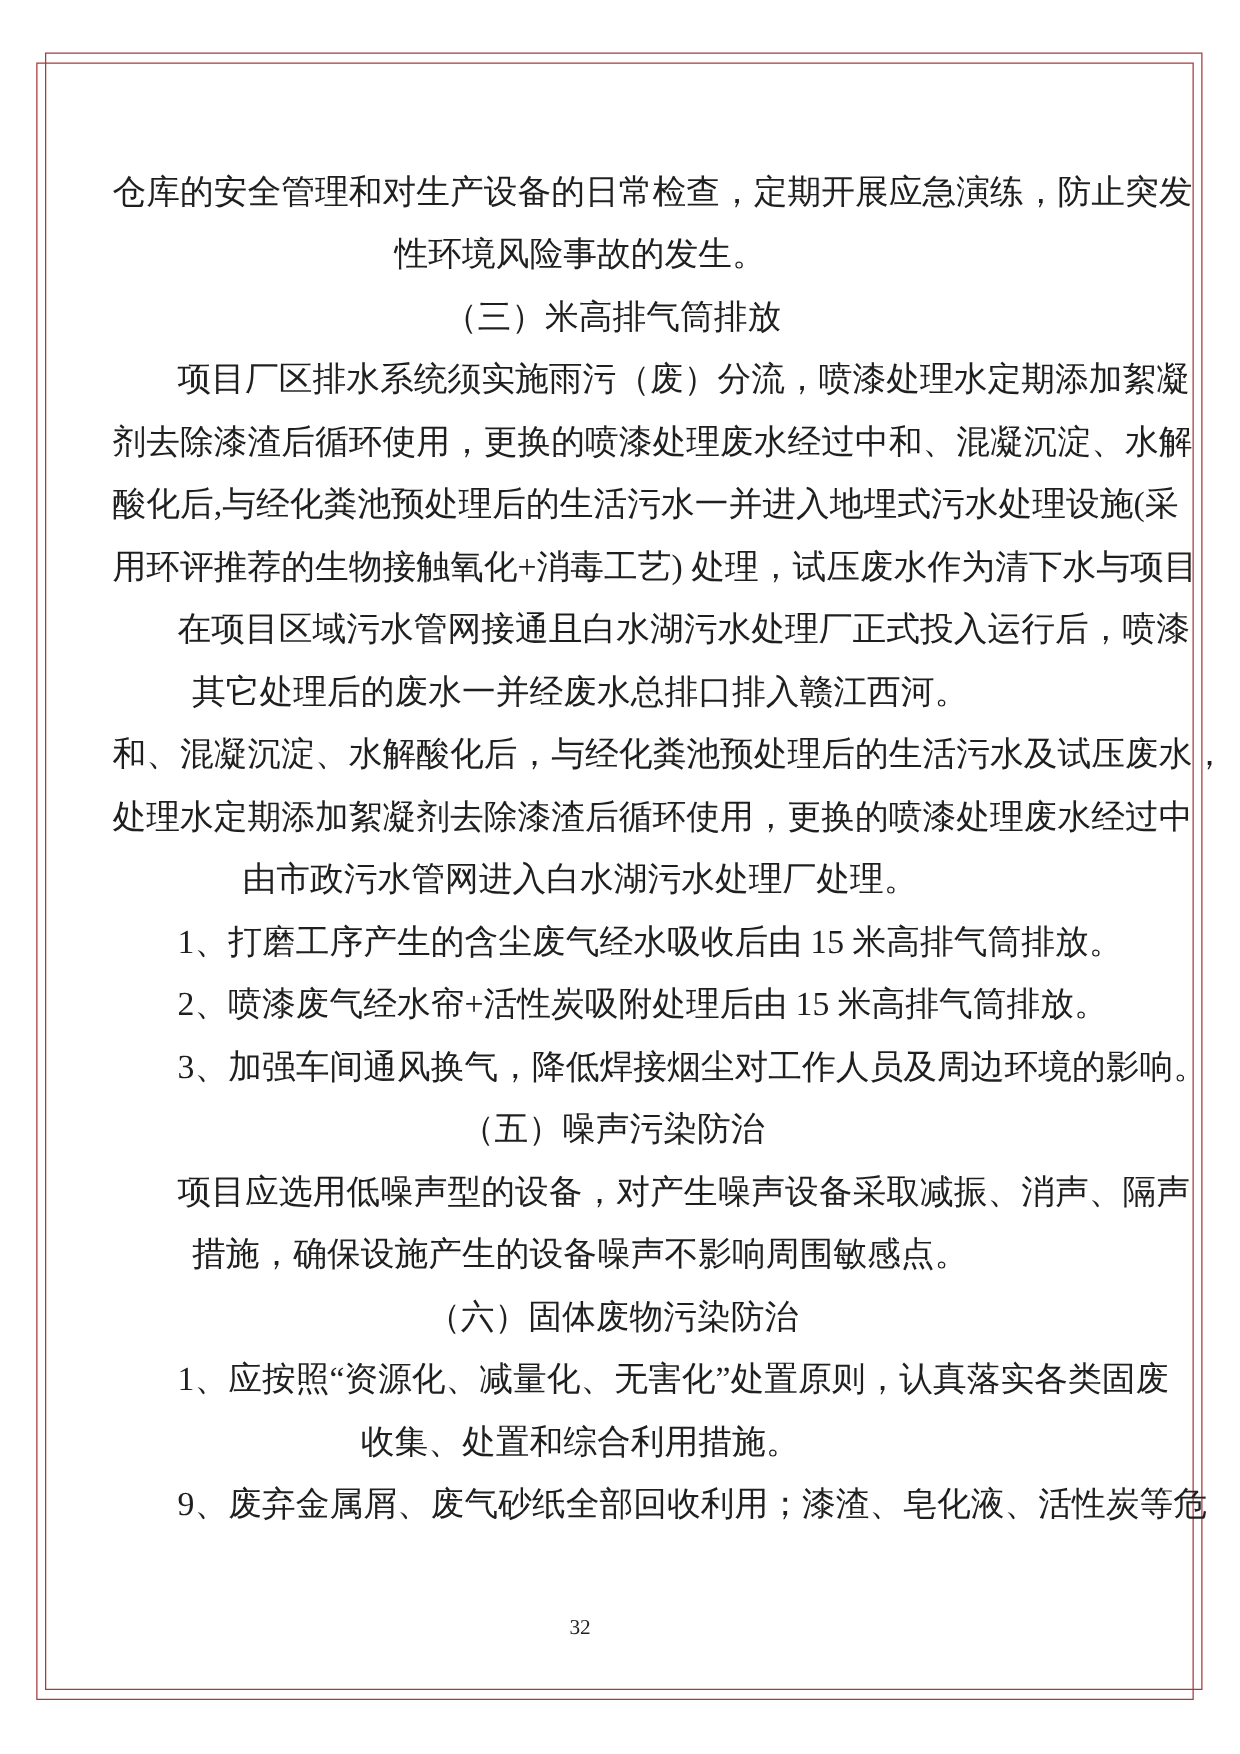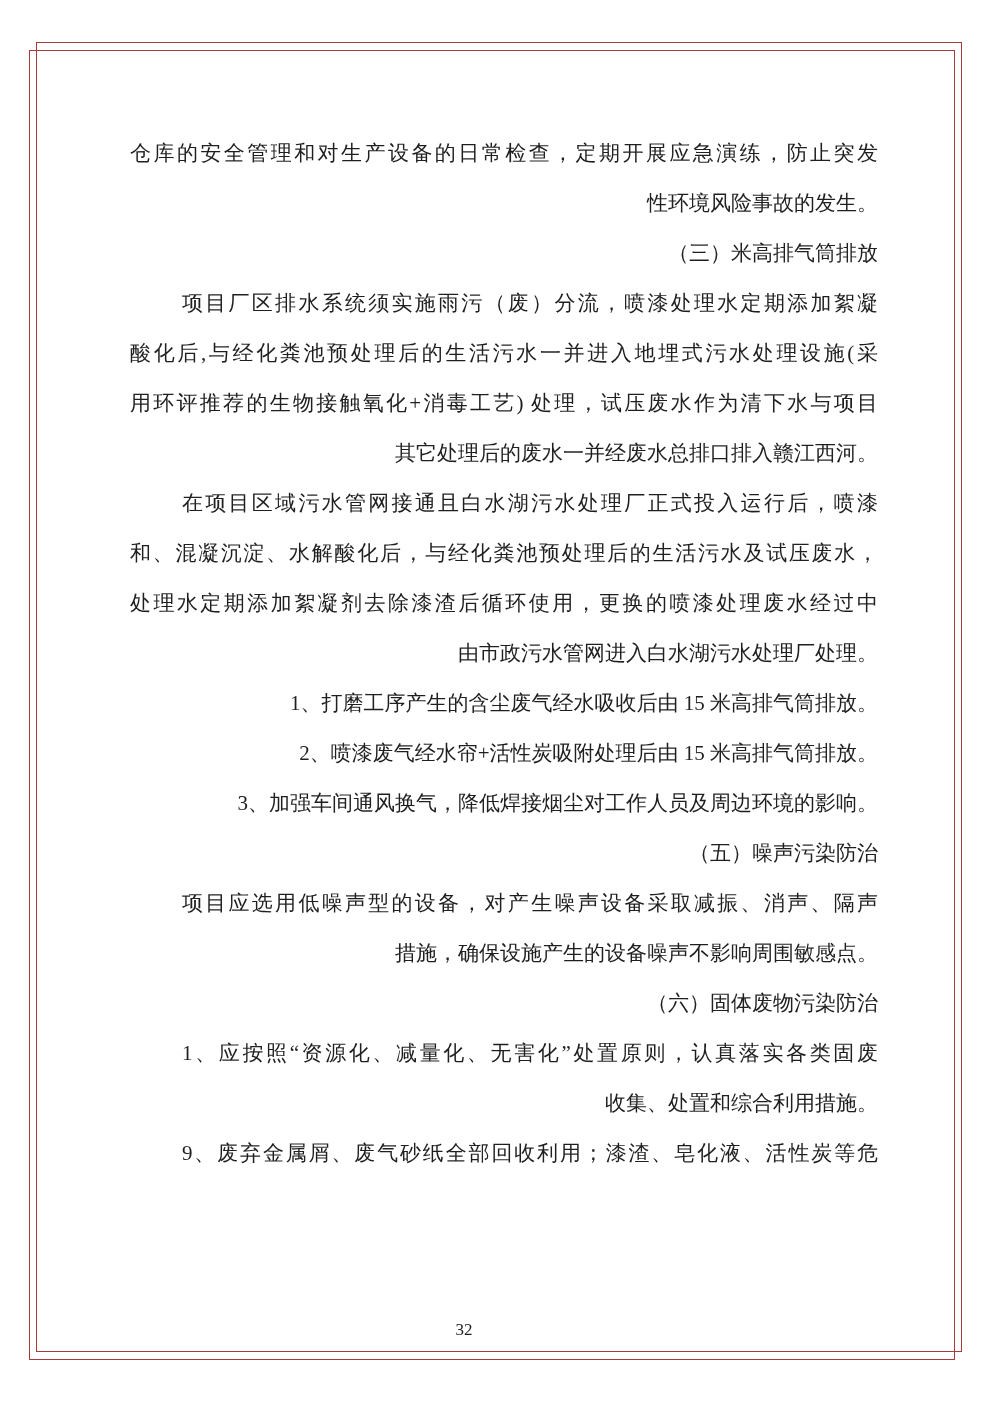--- a/index.html
+++ b/index.html
@@ -28,62 +28,61 @@
   .frame-lower {
     left: 29px; top: 50px;
     width: 926px; height: 1310px;
   }
   .content {
     position: absolute;
     left: 90px;
     top: 128px;
     width: 748px;
     color: #1f1f1f;
-    font-size: 21px;
-    margin-left: 40px;
+    font-size: 27px;
   }
   .ln {
     height: 50px;
     line-height: 50px;
     white-space: nowrap;
-    text-align: right;
+    text-align: center;
   }
   .ind { text-indent: 52px; }
   .j {
     text-align: justify;
     text-align-last: justify;
   }
   .page-number {
     position: absolute;
     left: 90px;
     top: 1292px;
     width: 748px;
     text-align: center;
     font-size: 17px;
     color: #1f1f1f;
-    margin-top: 28px;
   }
 </style>
 </head>
 <body>
 
 <div class="page">
 
   <div class="frame frame-upper"></div>
   <div class="frame frame-lower"></div>
 
   <div class="content">
     <div class="ln j">仓库的安全管理和对生产设备的日常检查，定期开展应急演练，防止突发</div>
     <div class="ln">性环境风险事故的发生。</div>
     <div class="ln ind">（三）米高排气筒排放</div>
     <div class="ln ind j">项目厂区排水系统须实施雨污（废）分流，喷漆处理水定期添加絮凝</div>
+    <div class="ln j">剂去除漆渣后循环使用，更换的喷漆处理废水经过中和、混凝沉淀、水解</div>
     <div class="ln j">酸化后,与经化粪池预处理后的生活污水一并进入地埋式污水处理设施(采</div>
     <div class="ln j">用环评推荐的生物接触氧化+消毒工艺) 处理，试压废水作为清下水与项目</div>
+    <div class="ln ind j">在项目区域污水管网接通且白水湖污水处理厂正式投入运行后，喷漆</div>
     <div class="ln">其它处理后的废水一并经废水总排口排入赣江西河。</div>
-    <div class="ln ind j">在项目区域污水管网接通且白水湖污水处理厂正式投入运行后，喷漆</div>
     <div class="ln j">和、混凝沉淀、水解酸化后，与经化粪池预处理后的生活污水及试压废水，</div>
     <div class="ln j">处理水定期添加絮凝剂去除漆渣后循环使用，更换的喷漆处理废水经过中</div>
     <div class="ln">由市政污水管网进入白水湖污水处理厂处理。</div>
     <div class="ln ind">1、打磨工序产生的含尘废气经水吸收后由 15 米高排气筒排放。</div>
     <div class="ln ind">2、喷漆废气经水帘+活性炭吸附处理后由 15 米高排气筒排放。</div>
     <div class="ln ind">3、加强车间通风换气，降低焊接烟尘对工作人员及周边环境的影响。</div>
     <div class="ln ind">（五）噪声污染防治</div>
     <div class="ln ind j">项目应选用低噪声型的设备，对产生噪声设备采取减振、消声、隔声</div>
     <div class="ln">措施，确保设施产生的设备噪声不影响周围敏感点。</div>
     <div class="ln ind">（六）固体废物污染防治</div>

